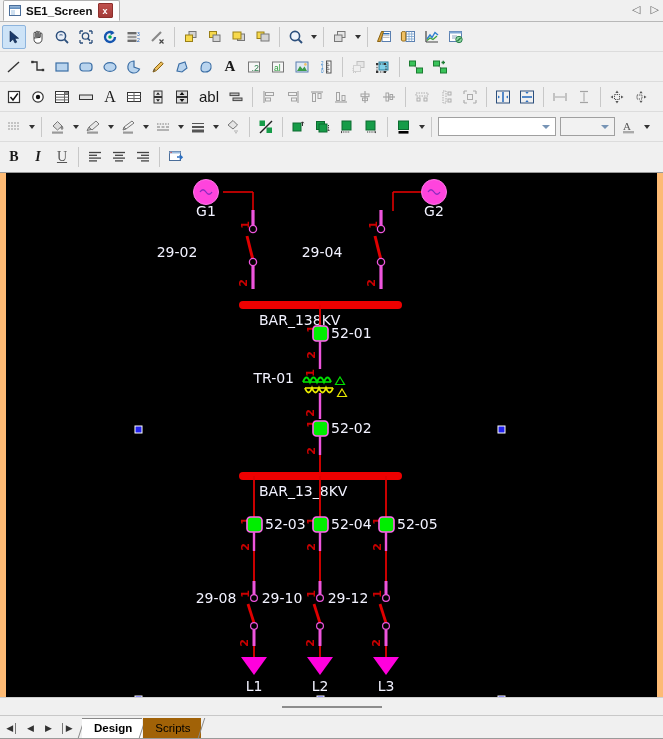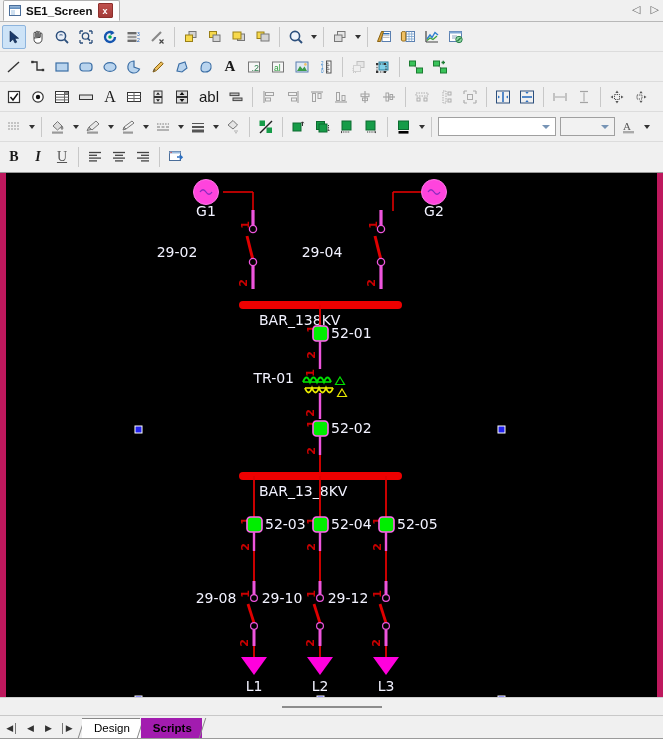--- a/index.html
+++ b/index.html
@@ -134,21 +134,21 @@
     font-size: 14px; font-weight: bold; color: #1a1a1a;
   }
 
   
   .canvas-wrap {
     flex: 1;
     position: relative;
     margin: 0;
     border-top: 1px solid #9a9a9a;
     overflow: hidden;
-    background: #be185d;
+    background: #fdba74;
     padding: 0 6px 0 6px;
   }
   .canvas {
     position: absolute;
     left: 6px; top: 0; right: 6px; bottom: 0;
     background: #000;
     overflow: hidden;
   }
   .canvas svg { display: block; }
 
@@ -178,25 +178,24 @@
     font-size: 9px; color: #333; cursor: pointer;
   }
   .sheet-tab {
     height: 20px;
     display: flex; align-items: center;
     padding: 0 10px 0 12px;
     font-size: 11.5px;
     color: #000;
     cursor: pointer;
     position: relative;
-    background: #a21caf;
+    background: #a16207;
+  }
+  .sheet-tab.active {
     font-weight: bold;
-  }
-  .sheet-tab.active {
-    font-weight: normal;
     background: #fff;
     border-top: 1px solid #888;
     border-bottom: 1px solid #fff;
   }
   .sheet-sep {
     width: 0; height: 20px;
     border-left: 1px solid #888;
     transform: skewX(-18deg);
   }
   .sheetbar-underline {

